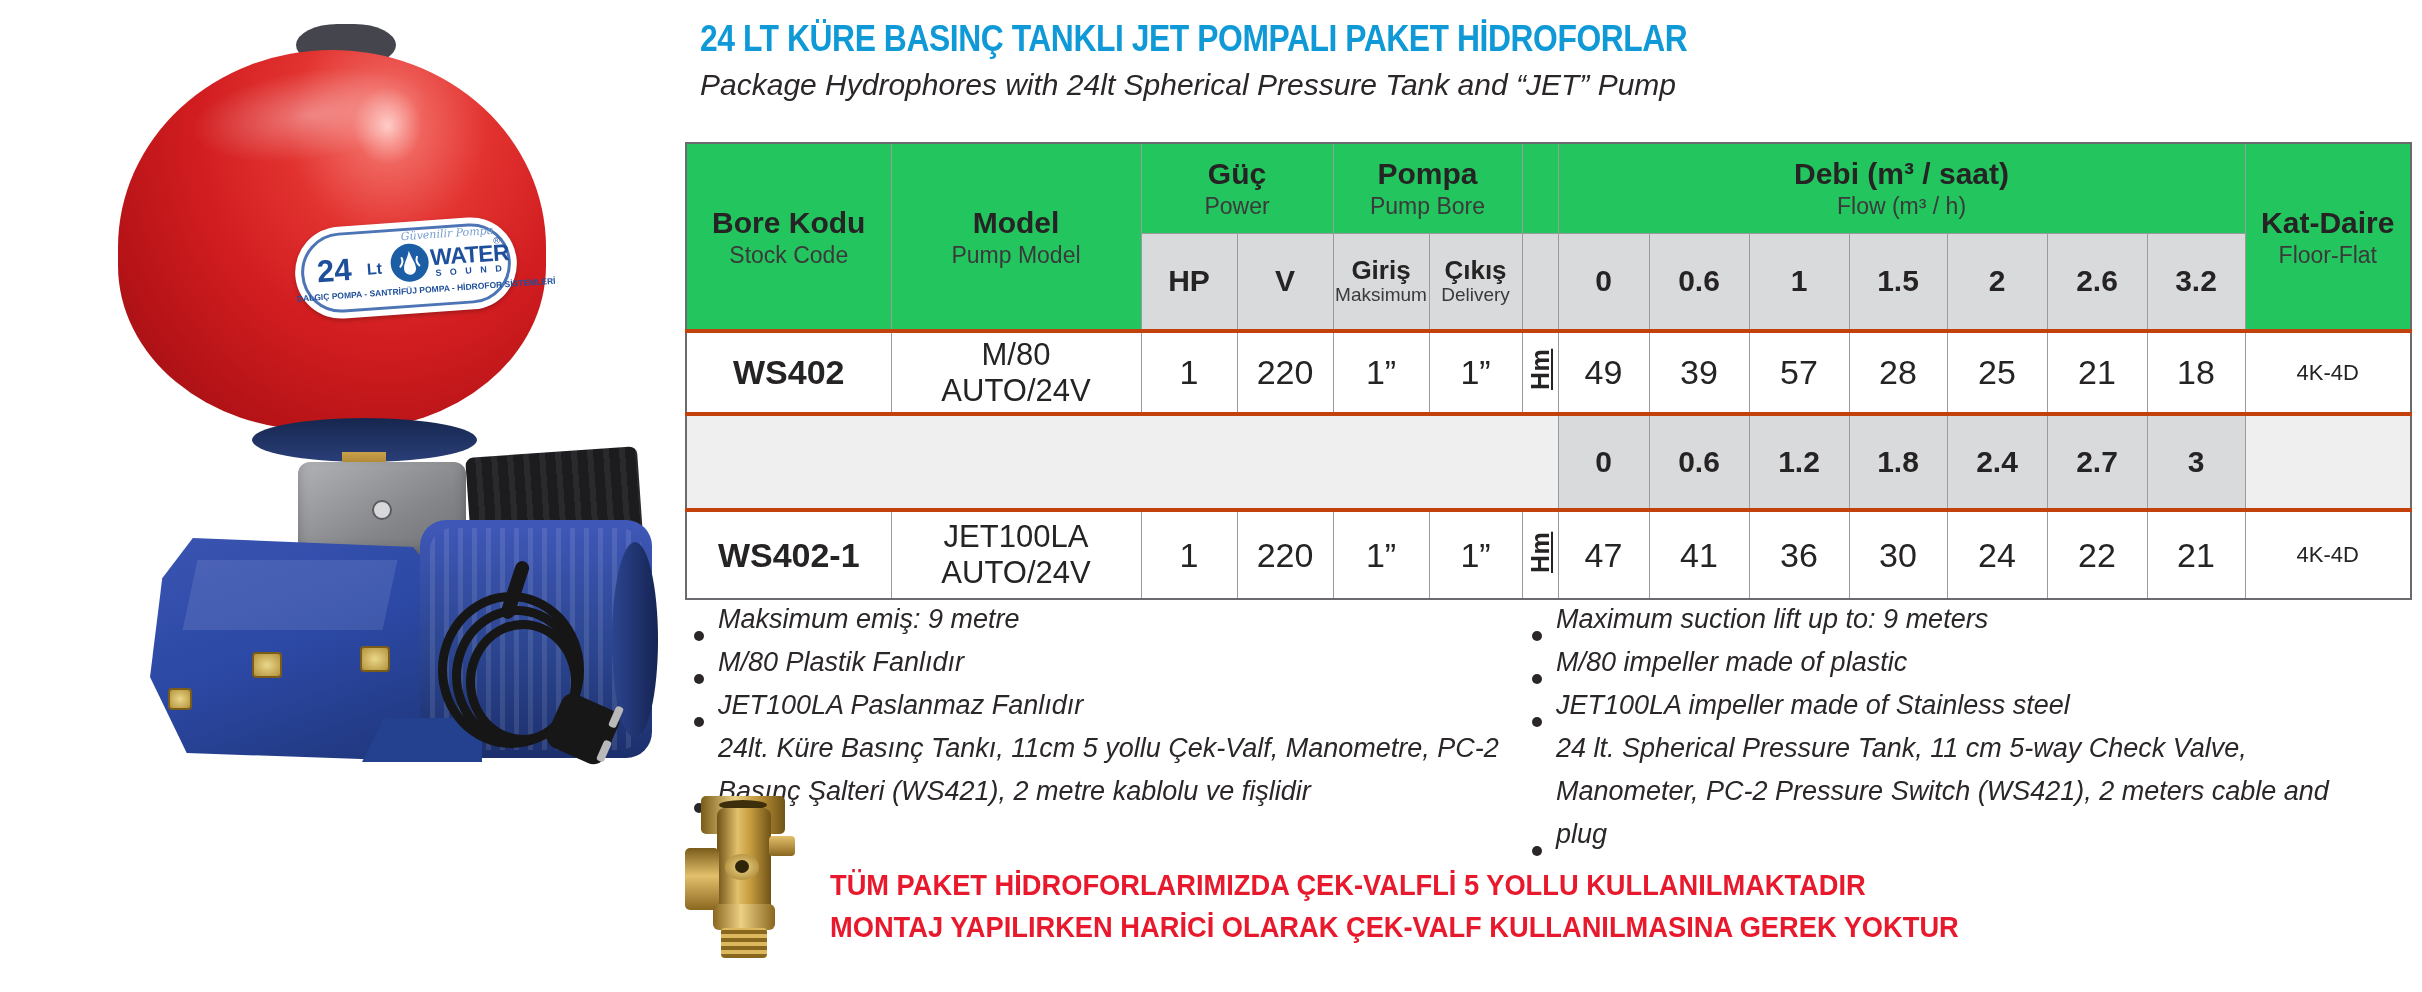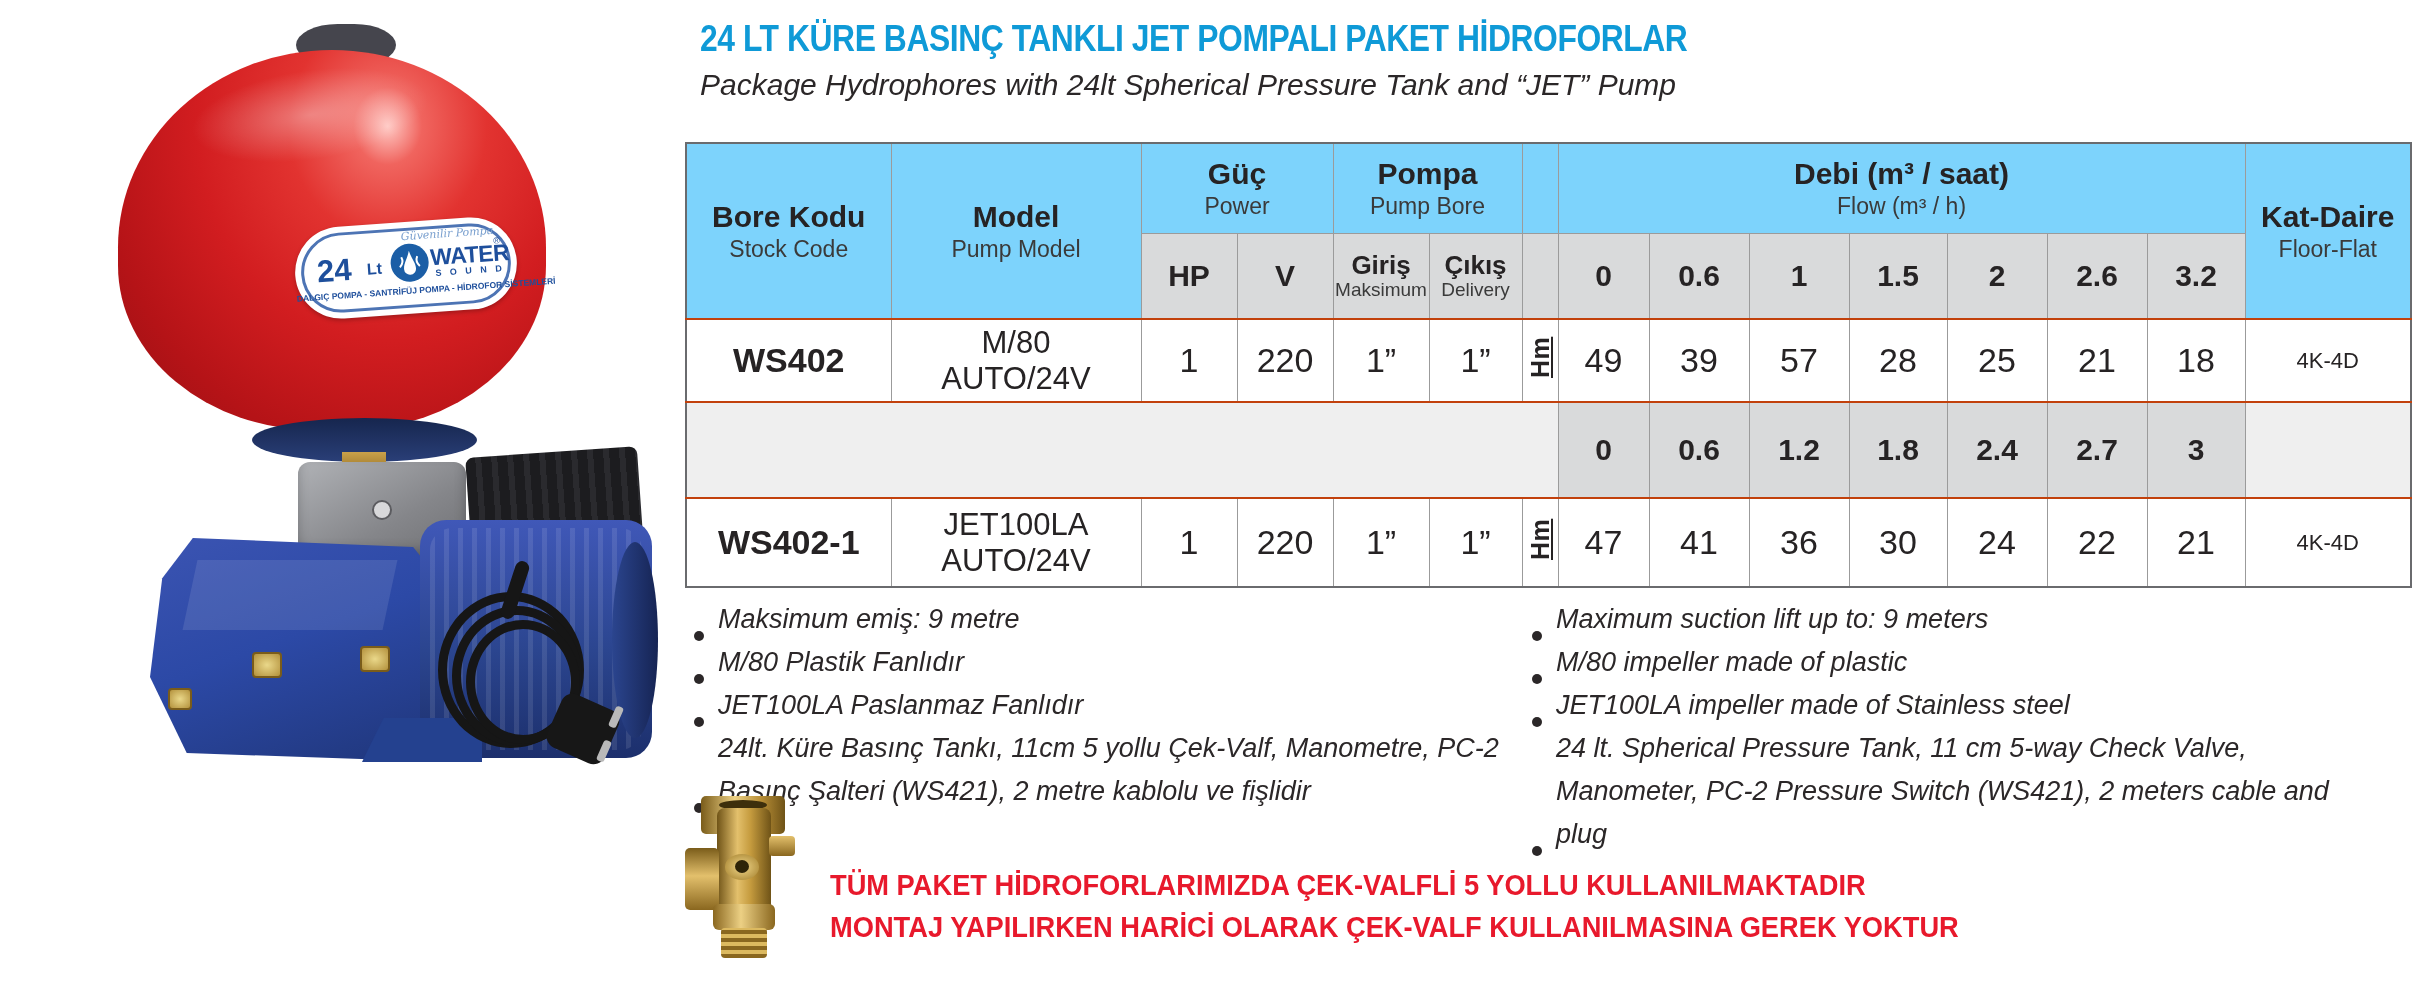--- a/index.html
+++ b/index.html
@@ -19,22 +19,22 @@
     font-size:30px;font-style:italic;color:#2b2728;white-space:nowrap;
   }
   
   .table-wrap{position:absolute;left:685px;top:142px;}
   table.spec{border-collapse:collapse;table-layout:fixed;width:1725px;border:2px solid #6a6b6e;}
   table.spec td{
     border-left:1px solid #9b9b9b;border-right:1px solid #9b9b9b;
     border-top:1px solid #9b9b9b;border-bottom:1px solid #9b9b9b;
     padding:0;text-align:center;vertical-align:middle;overflow:hidden;
   }
-  tr.dark-top td{border-top:2px solid #c2410c;}
-  td.blue{background:#7dd3fc;}
+  tr.dark-top td{border-top:4px solid #c2410c;}
+  td.blue{background:#22c55e;}
   td.gray{background:#d9dadb;}
   td.lgray{background:#efefef;}
   .h-tr{font-size:30px;font-weight:bold;color:#262324;line-height:36px;}
   .h-en{font-size:23px;color:#3a3a3a;line-height:28px;}
   .h-sm-tr{font-size:26px;font-weight:bold;line-height:28px;}
   .h-sm-en{font-size:19px;color:#3a3a3a;line-height:22px;}
   .flow-head{font-size:30px;font-weight:bold;}
   .cell-num{font-size:34px;color:#262324;}
   .cell-stock{font-size:34px;font-weight:bold;}
   .cell-model{font-size:31px;line-height:36px;text-align:left;padding-left:16px;}
@@ -199,21 +199,21 @@
     <td class="blue"></td>
     <td class="blue" colspan="7">
       <div class="h-tr">Debi (m³ / saat)</div>
       <div class="h-en">Flow (m³ / h)</div>
     </td>
     <td class="blue" rowspan="2">
       <div class="h-tr">Kat-Daire</div>
       <div class="h-en">Floor-Flat</div>
     </td>
   </tr>
-  <tr style="height:86px">
+  <tr style="height:98px">
     <td class="gray">
             <div class="h-tr">HP</div>
           </td>
     <td class="gray">
             <div class="h-tr">V</div>
           </td>
     <td class="gray">
       <div class="h-sm-tr">Giriş</div>
       <div class="h-sm-en">Maksimum</div>
     </td>

